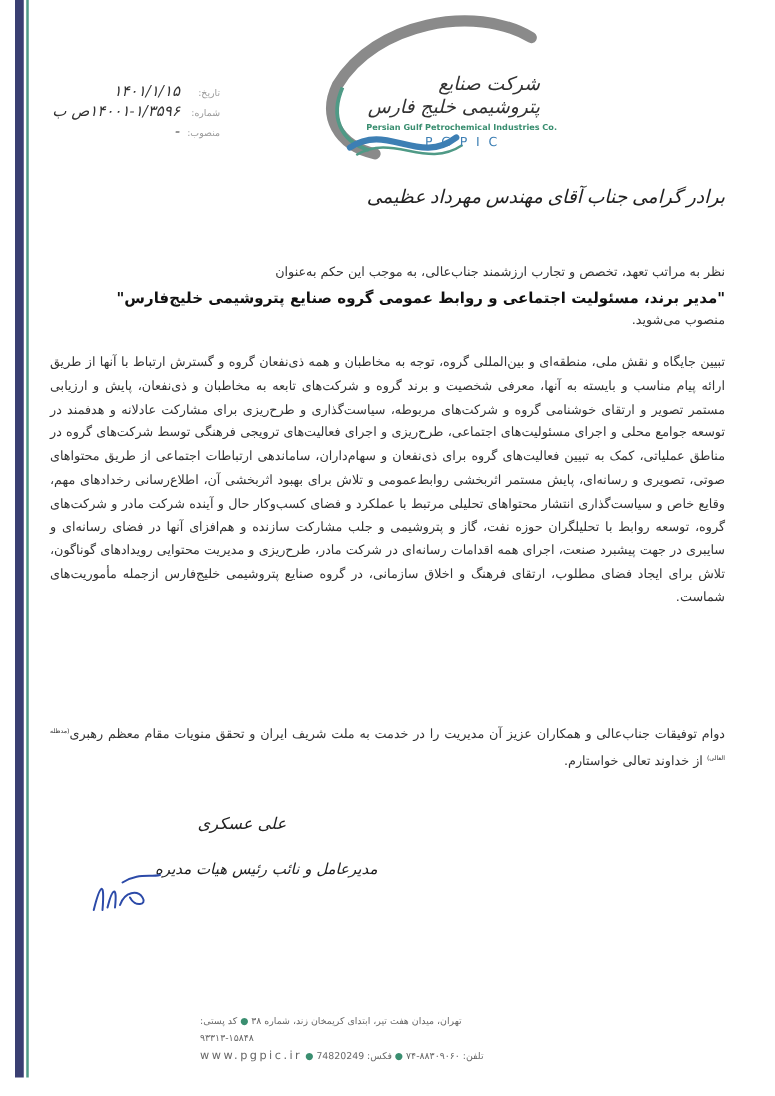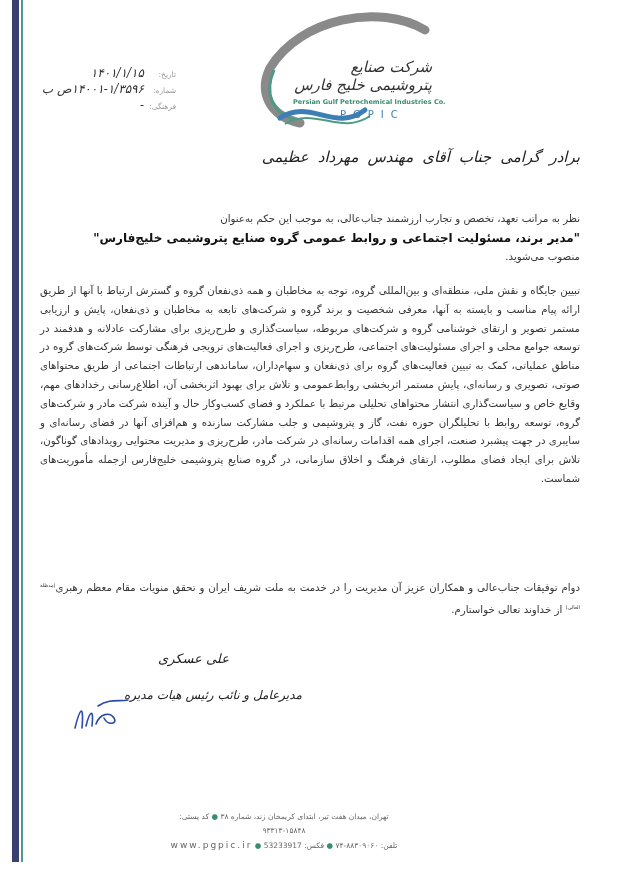--- a/index.html
+++ b/index.html
@@ -7,31 +7,31 @@
   .bar-blue{position:absolute;left:12px;top:0;width:7px;height:862px;background:#3a3f72;}
   .bar-green{position:absolute;left:21px;top:0;width:2px;height:862px;background:#4f9a86;}
   .logo{position:absolute;left:240px;top:8px;width:200px;height:120px;}
   .logo-fa{position:absolute;left:292px;top:58px;width:140px;font-family:"DejaVu Serif",serif;font-size:15px;font-style:italic;color:#333;direction:rtl;text-align:right;}
   .logo-en{position:absolute;left:272px;top:98px;font-size:6.5px;font-weight:bold;color:#3a8e70;white-space:nowrap;padding-left:21px;}
   .logo-abbr{position:absolute;left:340px;top:109px;font-size:10px;letter-spacing:7px;color:#3d7fb4;}
   .meta{position:absolute;left:28px;top:66px;width:148px;direction:rtl;}
   .meta-row{display:flex;justify-content:flex-start;align-items:baseline;height:16px;}
   .meta-label{font-size:7.5px;color:#999;width:32px;text-align:right;}
   .meta-val{font-family:"DejaVu Serif",serif;font-style:italic;font-size:12px;color:#333;direction:ltr;unicode-bidi:embed;}
-  .salutation{position:absolute;right:40px;top:148px;font-family:Liberation Mono, monospace;font-style:italic;font-size:15px;direction:rtl;color:#222;}
+  .salutation{position:absolute;right:40px;top:148px;font-family:Liberation Serif, serif;font-style:italic;font-size:15px;direction:rtl;color:#222;}
   .content{position:absolute;left:40px;right:40px;direction:rtl;text-align:justify;font-size:10.2px;line-height:18.8px;color:#333;}
   .intro{top:210px;}
   .title-line{font-weight:bold;font-size:12px;color:#111;display:block;}
   .para2{top:282px;}
   .closing{top:576px;}
   .sup{font-size:5px;vertical-align:super;}
   .sign-name{position:absolute;left:158px;top:651px;font-family:"DejaVu Serif",serif;font-style:italic;font-size:13px;direction:rtl;color:#222;}
   .sign-title{position:absolute;left:124px;top:688px;font-family:"DejaVu Serif",serif;font-style:italic;font-size:12px;direction:rtl;color:#222;text-align:right;}
   .signature{position:absolute;left:70px;top:688px;width:60px;height:45px;}
-  .footer{position:absolute;left:160px;top:810px;width:248px;direction:rtl;font-size:7.5px;color:#666;line-height:14px;text-align:center;}
+  .footer{position:absolute;left:160px;top:810px;width:248px;direction:rtl;font-size:7.5px;color:#666;line-height:14px;text-align:left;}
   .footer .dot{color:#3a8e70;}
   .footer .web{font-size:9px;letter-spacing:2px;direction:ltr;unicode-bidi:embed;}
 </style>
 </head>
 <body>
 
 <div class="bar-blue"></div>
 <div class="bar-green"></div>
 
 <svg class="logo" viewBox="0 0 200 120">
@@ -48,21 +48,21 @@
   <div class="meta-row">
     <span class="meta-label">تاریخ:</span>
     <span class="meta-val">۱۴۰۱/۱/۱۵</span>
   </div>
   <div class="meta-row">
     <span class="meta-label">شماره:</span>
     <span class="meta-val">۱۴۰۰۱-۱/۳۵۹۶</span>
     <span class="meta-val">ص ب</span>
   </div>
   <div class="meta-row">
-    <span class="meta-label">فرهنگی:</span>
+    <span class="meta-label">منصوب:</span>
     <span class="meta-val">-</span>
   </div>
 </div>
 
 <div class="salutation">برادر گرامی جناب آقای مهندس مهرداد عظیمی</div>
 
 <div class="content intro">
   <span>نظر به مراتب تعهد، تخصص و تجارب ارزشمند جناب‌عالی، به موجب این حکم به‌عنوان</span>
   <span class="title-line">"مدیر برند، مسئولیت اجتماعی و روابط عمومی گروه صنایع پتروشیمی خلیج‌فارس"</span>
   <span>منصوب می‌شوید.</span>
@@ -85,17 +85,17 @@
     <span>تهران، میدان هفت تیر، ابتدای کریمخان زند، شماره ۳۸</span>
     <span class="dot"> ● </span>
     <span>کد پستی:</span>
     <span>۱۵۸۴۸-۹۳۳۱۳</span>
   </div>
   <div>
     <span>تلفن:</span>
     <span>۸۸۳۰۹۰۶۰-۷۴</span>
     <span class="dot"> ● </span>
     <span>فکس:</span>
-    <span>53233917</span>
+    <span>74820249</span>
     <span class="dot"> ● </span>
     <span class="web">www.pgpic.ir</span>
   </div>
 </div>
 
 </body></html>

